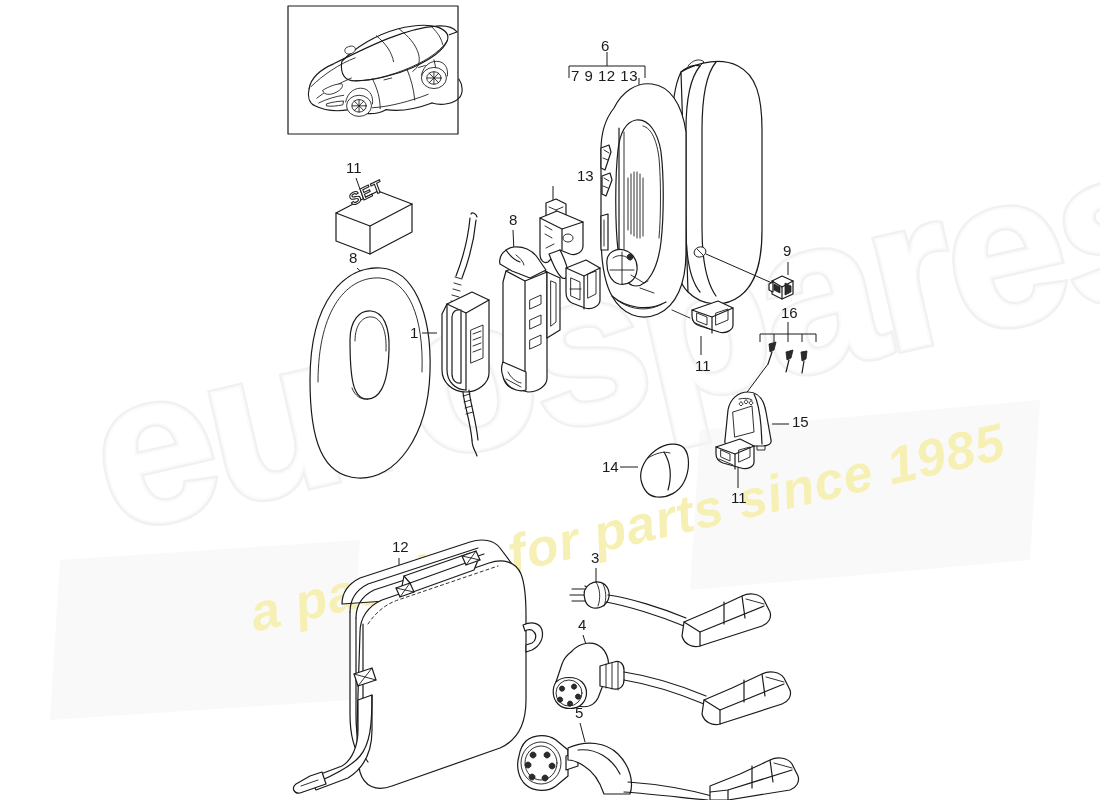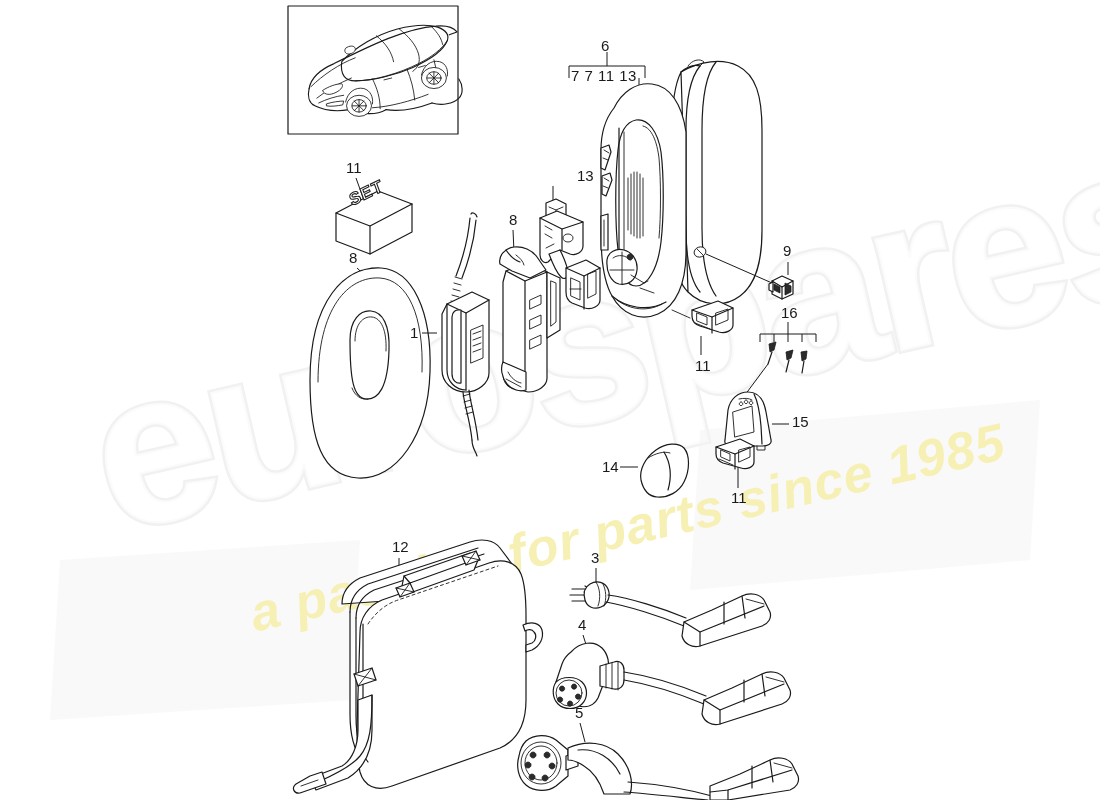--- a/index.html
+++ b/index.html
@@ -537,21 +537,21 @@
       <path class="ln" d="M710,792 L728,790 L792,770"></path>
       <path class="ln" d="M728,790 L728,800"></path>
       <path class="ln" d="M752,766 L752,788"></path>
       <path class="ln" d="M770,760 L773,782"></path>
       <path class="lnt" d="M774,763 L792,768"></path>
     </g>
 
   </svg>
 
   <div class="lbl" style="left:601px;top:38px;">6</div>
-  <div class="lbl" style="left:571px;top:68px;letter-spacing:0.5px;">7 7 11 13</div>
+  <div class="lbl" style="left:571px;top:68px;letter-spacing:0.5px;">7 9 12 13</div>
 
   <div class="lbl" style="left:346px;top:160px;">11</div>
   <div class="lbl" style="left:547px;top:168px;margin-left:30px;">13</div>
   <div class="lbl" style="left:509px;top:212px;">8</div>
   <div class="lbl" style="left:349px;top:250px;">8</div>
   <div class="lbl" style="left:783px;top:243px;">9</div>
   <div class="lbl" style="left:410px;top:325px;">1</div>
   <div class="lbl" style="left:781px;top:305px;text-align:right;">16</div>
   <div class="lbl" style="left:695px;top:358px;">11</div>
   <div class="lbl" style="left:792px;top:414px;">15</div>

